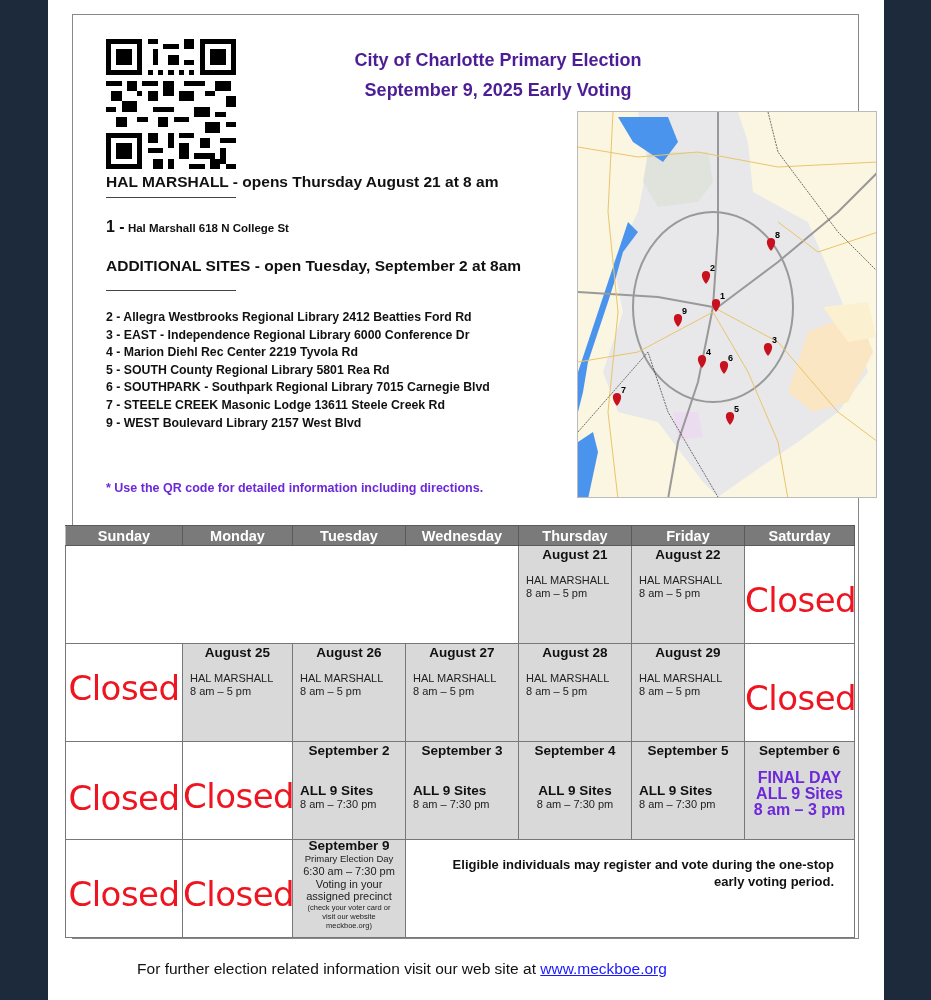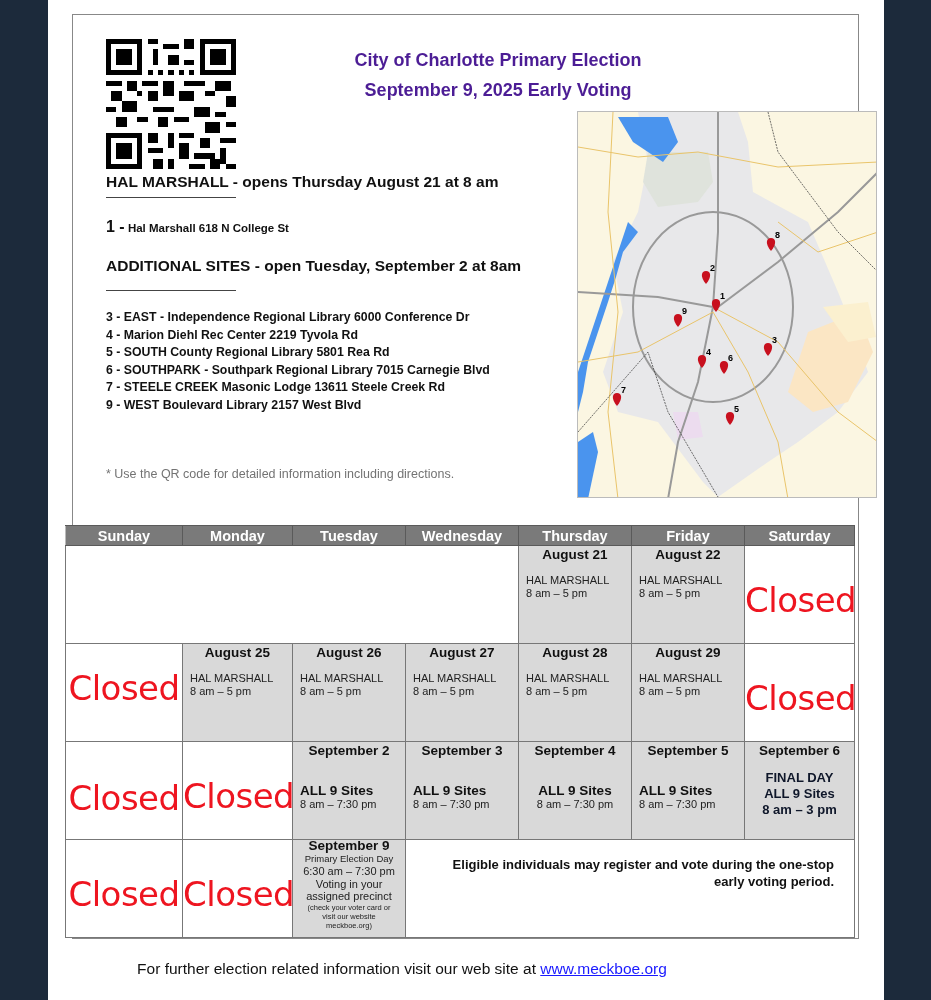--- a/index.html
+++ b/index.html
@@ -7,33 +7,33 @@
   .page{position:absolute;left:48px;top:0;width:836px;height:1000px;background:#fff;}
   .frame{position:absolute;left:24px;top:14px;width:787px;height:925px;border:1px solid #888;box-sizing:border-box;}
   .qr{position:absolute;left:33px;top:24px;width:130px;height:130px;}
   .title{position:absolute;left:230px;top:30px;width:390px;text-align:center;font-weight:bold;font-size:18px;color:#4c1d95;line-height:30px;}
   .map{position:absolute;left:504px;top:96px;width:300px;height:387px;border:1px solid #bbb;box-sizing:border-box;overflow:hidden;background:#fbf7e6;}
   .sec-head{position:absolute;left:33px;font-weight:bold;font-size:15.5px;color:#111;white-space:nowrap;}
   .rule{position:absolute;left:33px;width:130px;height:1px;background:#444;}
   .site1{position:absolute;left:33px;top:203px;font-weight:bold;font-size:11.5px;color:#111;white-space:nowrap;}
   .site1 .num{font-size:16px;}
   .sites{position:absolute;left:33px;top:294px;font-weight:bold;font-size:12.3px;color:#111;line-height:17.6px;white-space:nowrap;}
-  .note{position:absolute;left:33px;top:452px;font-weight:normal;font-size:12.5px;color:#737373;white-space:nowrap;}
+  .note{position:absolute;left:33px;top:466px;font-weight:bold;font-size:12.5px;color:#6d28d9;white-space:nowrap;}
   .cal{position:absolute;left:17px;top:525px;border-collapse:collapse;table-layout:fixed;}
   .cal th{background:#7a7a7a;color:#fff;font-size:14.5px;font-weight:bold;height:19px;padding:0;border:1px solid #5a5a5a;border-left:1px solid #bbb;}
   .cal td{border:1px solid #777;height:97px;vertical-align:top;padding:0;font-size:11px;color:#222;position:relative;}
   .cal td.open{background:#d9d9d9;}
   .cal td.white{background:#fff;}
   .date{font-weight:bold;font-size:13.5px;text-align:center;margin-top:1px;color:#111;}
   .loc{margin:12px 0 0 7px;line-height:13px;}
   .closed{color:#ee1520;font-size:34px;font-family:"DejaVu Sans",sans-serif;letter-spacing:-0.5px;position:absolute;left:0;right:0;text-align:center;}
   .all{font-weight:bold;font-size:13.5px;margin:25px 0 0 7px;color:#111;}
   .hrs{font-size:11px;margin-left:7px;}
   .center{text-align:center;}
-  .final{text-align:center;font-weight:bold;font-size:13px;line-height:16px;margin-top:12px;color:#0f172a;}
+  .final{text-align:center;font-weight:bold;font-size:16px;line-height:16px;margin-top:12px;color:#6d28d9;}
   .sep9{text-align:center;line-height:12.5px;}
   .sep9 .d{font-weight:bold;font-size:13.5px;color:#111;}
   .sep9 .s{font-size:9.5px;}
   .sep9 .m{font-size:11px;}
   .sep9 .t{font-size:7.5px;line-height:9px;}
   .elig{font-weight:bold;font-size:13px;text-align:right;margin:16px 20px 0;line-height:17px;color:#111;}
   .footer{position:absolute;left:0;width:708px;top:960px;text-align:center;font-size:15.5px;color:#111;}
   .footer a{color:#1a1aff;text-decoration:underline;}
 </style>
 </head>
@@ -181,20 +181,21 @@
     <div class="sec-head" style="top:158px">HAL MARSHALL - opens Thursday August 21 at 8 am</div>
     <div class="rule" style="top:182px"></div>
     <div class="site1">
       <span class="num">1 -</span>
       <span>Hal Marshall 618 N College St</span>
     </div>
 
     <div class="sec-head" style="top:242px">ADDITIONAL SITES - open Tuesday, September 2 at 8am</div>
     <div class="rule" style="top:275px"></div>
     <div class="sites">
+      <div>2 - Allegra Westbrooks Regional Library 2412 Beatties Ford Rd</div>
       <div>3 - EAST - Independence Regional Library 6000 Conference Dr</div>
       <div>4 - Marion Diehl Rec Center 2219 Tyvola Rd</div>
       <div>5 - SOUTH County Regional Library 5801 Rea Rd</div>
       <div>6 - SOUTHPARK - Southpark Regional Library 7015 Carnegie Blvd</div>
       <div>7 - STEELE CREEK Masonic Lodge 13611 Steele Creek Rd</div>
       <div>9 - WEST Boulevard Library 2157 West Blvd</div>
     </div>
     <div class="note">* Use the QR code for detailed information including directions.</div>
   </div>
 

